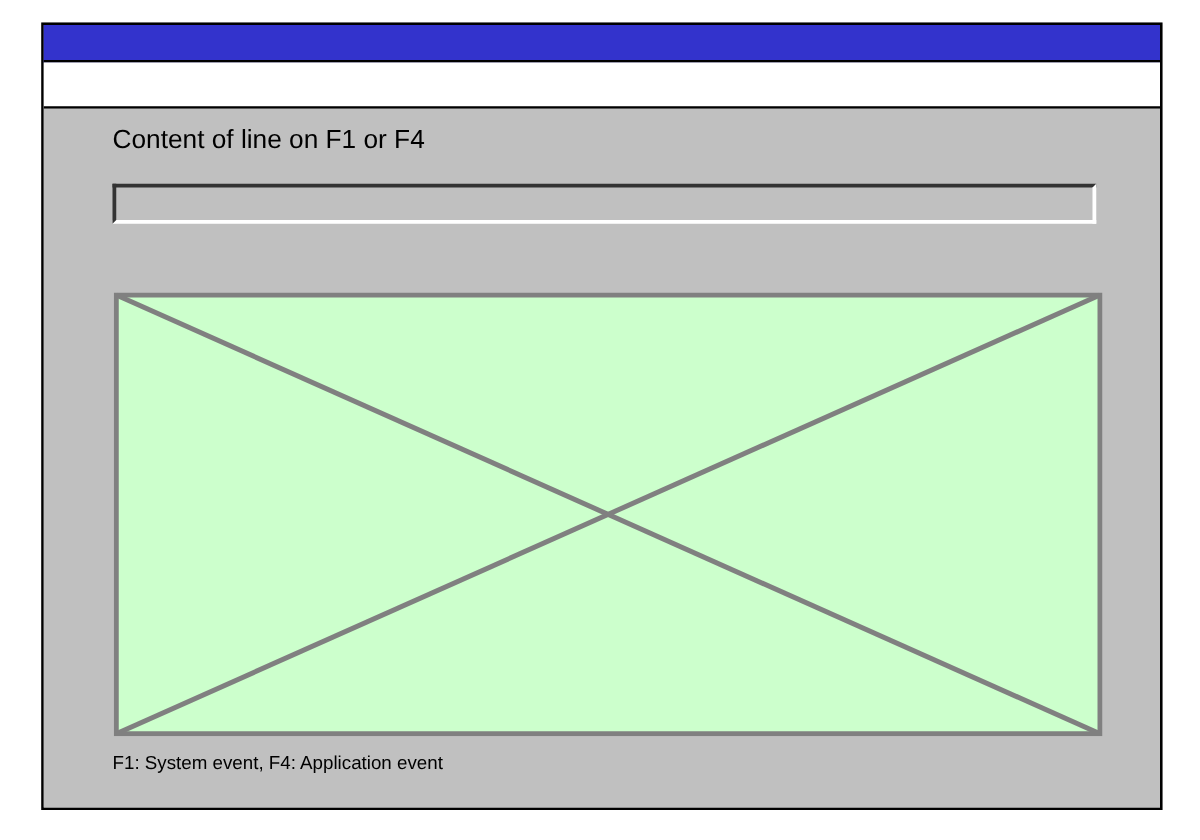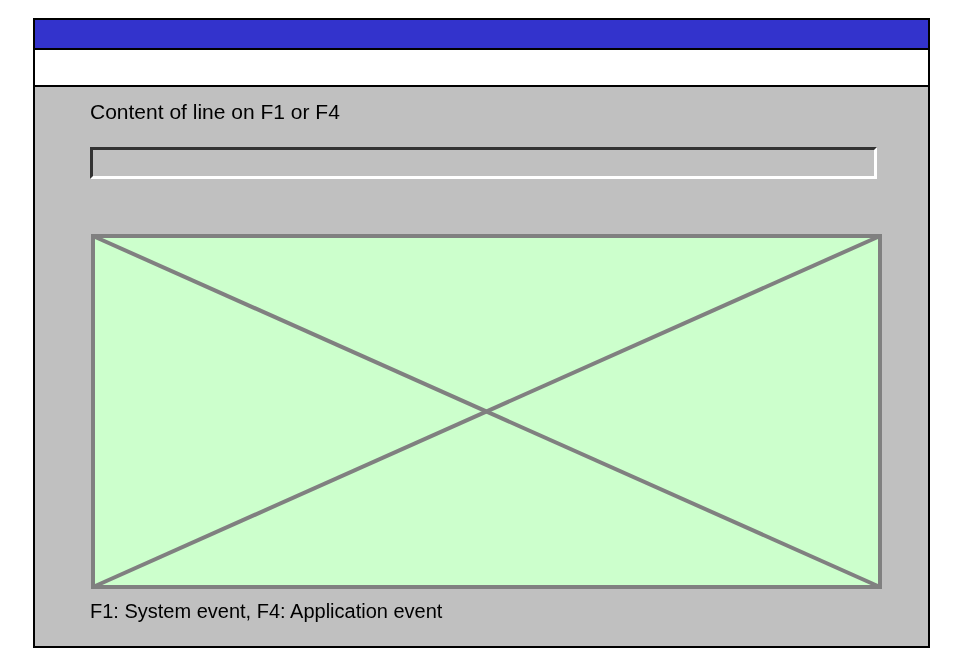--- a/index.html
+++ b/index.html
@@ -115,21 +115,21 @@
     display: block;
     width: 100%;
     height: 100%;
   }
 
   .status-text {
     position: absolute;
     left: 55px;
     top: 512px;
     color: #000000;
-    font-size: 20px;
+    font-size: 15px;
     line-height: 24px;
     white-space: nowrap;
   }
 </style>
 </head>
 <body>
 
 <div class="window">
 
   <div class="titlebar">

